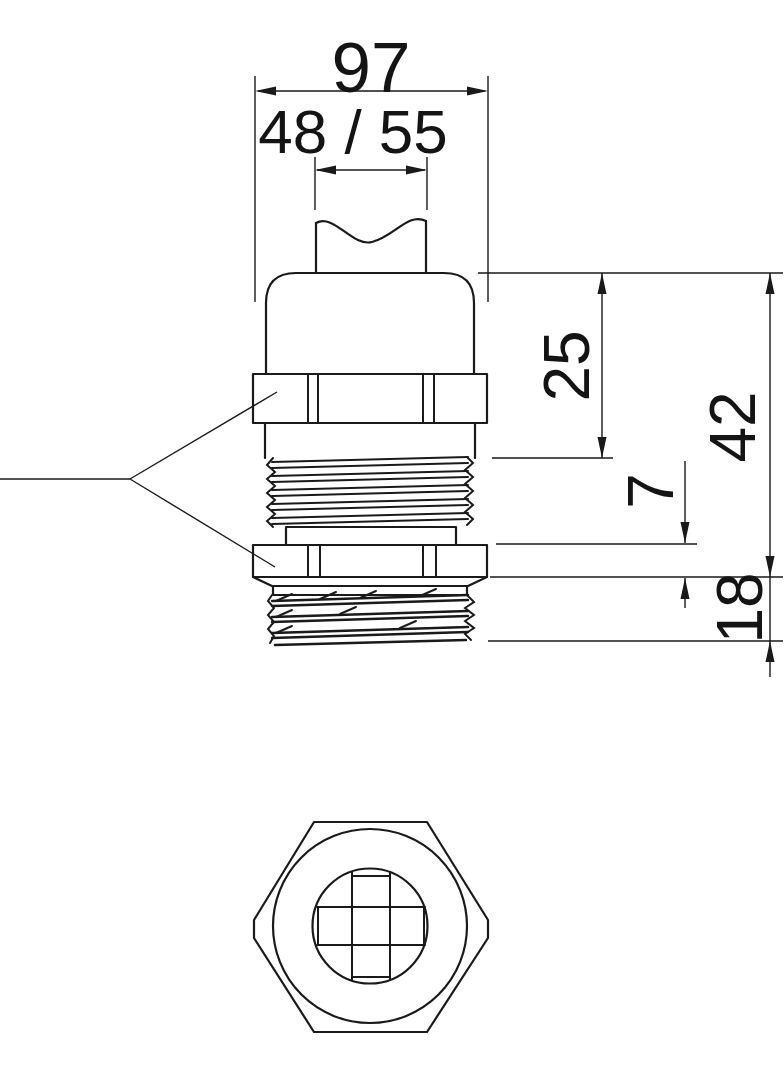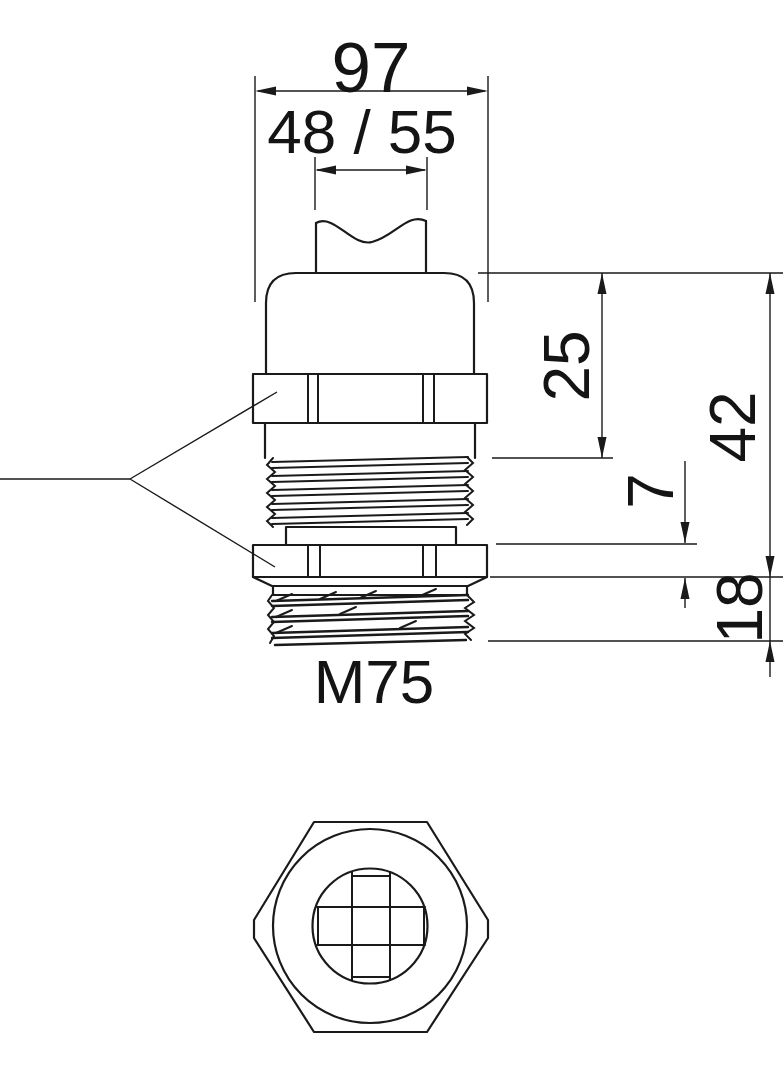--- a/index.html
+++ b/index.html
@@ -121,20 +121,19 @@
       <polygon class="ar" points="685,578 680.5,599 689.5,599"></polygon>
 
       <path class="dl" d="M770,577 V677"></path>
       <polygon class="ar" points="770,641 765.5,662 774.5,662"></polygon>
 
       <path class="dl" d="M0,479 H130 M130,479 L277,392 M130,479 L275,567"></path>
     </g>
   </svg>
 
   <div class="lbl big" style="left:371px;top:67px;">97</div>
-  <div class="lbl med" style="left:362px;top:132px;">48 / 55</div>
-  <div class="lbl med" style="left:374px;top:682px;">M75</div>
+  <div class="lbl med" style="left:353px;top:132px;">48 / 55</div>
   <div class="lbl rot" style="left:567px;top:366px;">25</div>
   <div class="lbl rot" style="left:733px;top:427px;">42</div>
   <div class="lbl rot" style="left:651px;top:491px;">7</div>
   <div class="lbl rot" style="left:740px;top:608px;">18</div>
 
 </div>
 
 </body></html>

